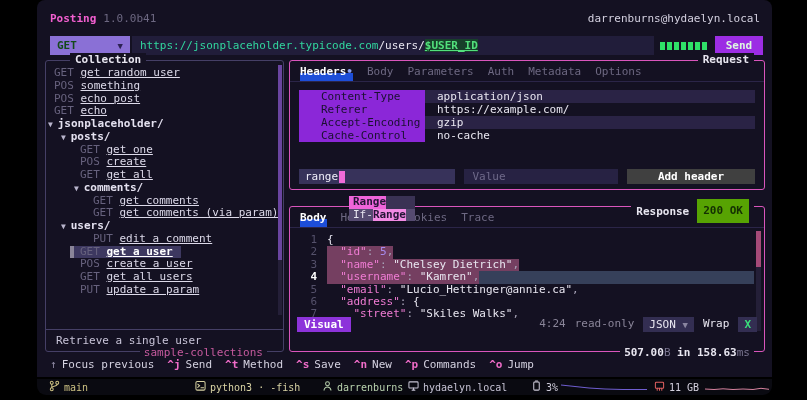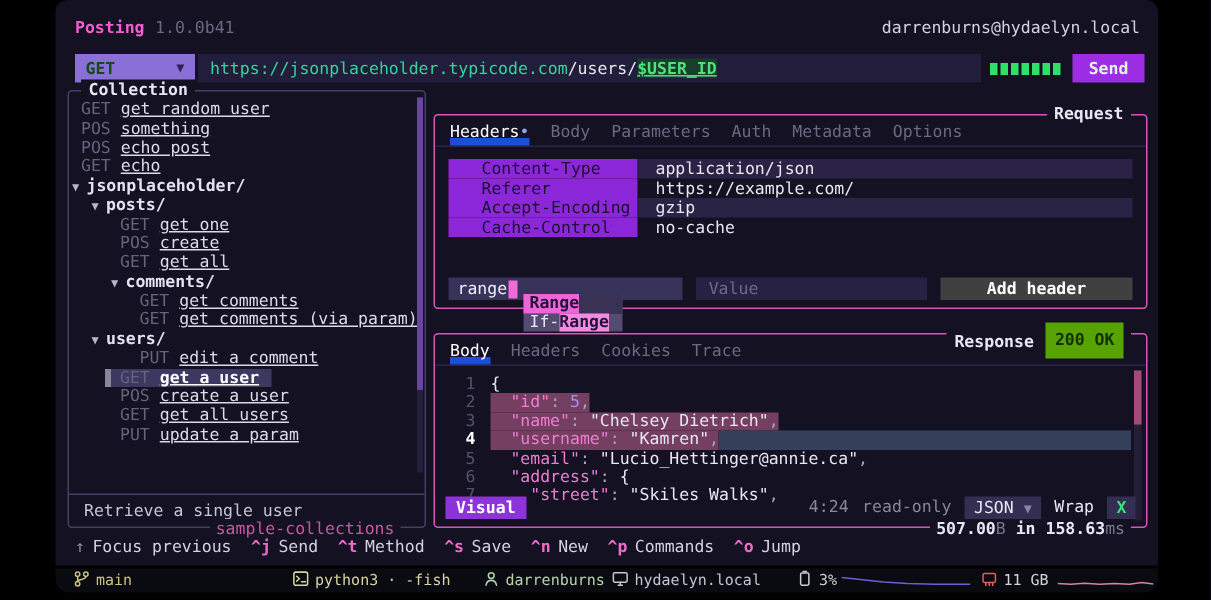--- a/index.html
+++ b/index.html
@@ -22,41 +22,41 @@
   .url-var{color:#52e07c;background:#17402a;text-decoration:underline;font-weight:bold;}
   .blocks{display:flex;align-items:center;gap:2px;margin:0 8px 0 6px;}
   .blocks i{width:5px;height:8px;background:#2fe068;display:block;}
   .sendbtn{width:48px;background:#9c2de4;color:#dff7e2;font-weight:bold;display:flex;align-items:center;justify-content:center;}
   
   .main{position:absolute;top:60px;left:8px;right:7px;bottom:25px;display:flex;gap:5px;}
   .panel{border:1px solid #d955bc;border-radius:3px;position:relative;background:#141122;}
   .panel-label{position:absolute;top:-8px;right:10px;background:#141122;padding:0 5px;font-weight:bold;color:#e8e6f0;display:flex;gap:8px;align-items:center;}
   
   .sidebar{width:237px;border:1px solid #453f66;border-radius:3px;position:relative;display:flex;flex-direction:column;}
-  .side-title{position:absolute;top:-8px;left:8px;background:#141122;padding:0 5px;font-weight:bold;color:#e8e6f0;}
+  .side-title{position:absolute;top:-8px;left:24px;background:#141122;padding:0 5px;font-weight:bold;color:#e8e6f0;}
   .side-footer{position:absolute;bottom:-8px;right:16px;background:#141122;padding:0 4px;color:#c65a9e;}
   .tree{flex:1;padding-top:6px;overflow:hidden;position:relative;}
   .tree-row{height:12.75px;line-height:12.75px;white-space:pre;}
   .tr-method{color:#67627e;}
   .tr-label{color:#dddaea;text-decoration:underline;}
   .tr-arrow{color:#b8b4cc;font-size:8px;}
   .tr-dir{color:#e4e1f0;font-weight:bold;}
   .hl{display:inline-flex;align-items:center;background:#3d3860;padding-right:8px;height:12.75px;}
   .hl .cursorbar{width:4px;height:12.75px;background:#8a8599;margin-right:6px;}
   .hl .tr-label{color:#ffffff;font-weight:bold;}
   .side-scroll{position:absolute;right:1px;top:4px;width:4px;height:250px;background:#241f38;}
   .side-scroll .thumb{position:absolute;top:0;width:4px;height:78%;background:#6a45a0;}
   .desc{border-top:1px solid #453f66;height:21px;line-height:21px;padding-left:10px;color:#c8c4d8;}
   
   .rightcol{flex:1;display:flex;flex-direction:column;position:relative;}
-  .request-panel{margin-top:16px;height:128px;}
+  .request-panel{margin-top:0;height:128px;}
   .response-panel{margin-top:16px;flex:1;}
   .tabs{display:flex;gap:14px;padding:4px 0 0 10px;border-bottom:1px solid #2b2548;height:16px;}
   .tab{color:#6d6882;padding-bottom:2px;}
-  .tab.active{color:#ffffff;font-weight:normal;border-bottom:5px solid #1d4ed8;}
+  .tab.active{color:#ffffff;font-weight:bold;border-bottom:8px solid #1d4ed8;}
   .tab .bullet{color:#8fa2f0;}
   
   .hdrtable{margin:8px 9px 0 9px;}
   .hrow{display:flex;height:13px;line-height:13px;}
   .hkey{width:104px;background:#8b27d8;color:#1a1030;padding-left:22px;}
   .hval{flex:1;padding-left:12px;color:#e8e6f0;}
   .hrow.zebra .hval{background:#2a2345;}
   .addrow{position:absolute;left:9px;right:9px;bottom:5px;display:flex;gap:9px;height:15px;}
   .keyinput{flex:1.05;background:#37325a;display:flex;align-items:center;padding:0 6px;color:#f0eefa;}
   .cursorblock{width:6px;height:12px;background:#f06bd8;margin-left:1px;}
@@ -77,21 +77,21 @@
   .lnum.cur{color:#ffffff;font-weight:bold;}
   .selwrap{background:#753f61;display:inline;}
   .tok-key{color:#f07cd4;}
   .tok-dim{color:#a8a4b8;}
   .tok-str{color:#e8e6f0;}
   .tok-num{color:#a88cf0;}
   .tok-bright{color:#e8e6f0;}
   .extender{flex:1;background:#36405a;margin-right:10px;}
   .resp-scroll{position:absolute;right:3px;top:24px;width:5px;height:100px;background:#241f38;}
   .resp-scroll .thumb{position:absolute;top:0;width:5px;height:36%;background:#a54a78;}
-  .resp-controls{position:absolute;bottom:5px;left:7px;right:7px;display:flex;align-items:center;height:15px;color:#8a8599;}
+  .resp-controls{position:absolute;bottom:19px;left:7px;right:7px;display:flex;align-items:center;height:15px;color:#8a8599;}
   .visual-badge{background:#8d33da;color:#ffffff;font-weight:bold;padding:0 7px;height:15px;line-height:15px;}
   .rc-right{margin-left:auto;display:flex;align-items:flex-start;gap:9px;}
   .box{background:#332e52;color:#e8e6f0;padding:0 6px;height:15px;line-height:15px;}
   .box .arr{color:#8a85a0;font-size:9px;}
   .wrap-x{color:#3ae07c;font-weight:bold;}
   .resp-meta{position:absolute;bottom:-8px;right:10px;background:#141122;padding:0 4px;white-space:pre;}
   .meta-b{color:#e8e6f0;font-weight:bold;}
   .meta-d{color:#7a7590;}
   
   .footerbinds{position:absolute;left:13px;bottom:5px;height:14px;display:flex;gap:13px;white-space:pre;}

